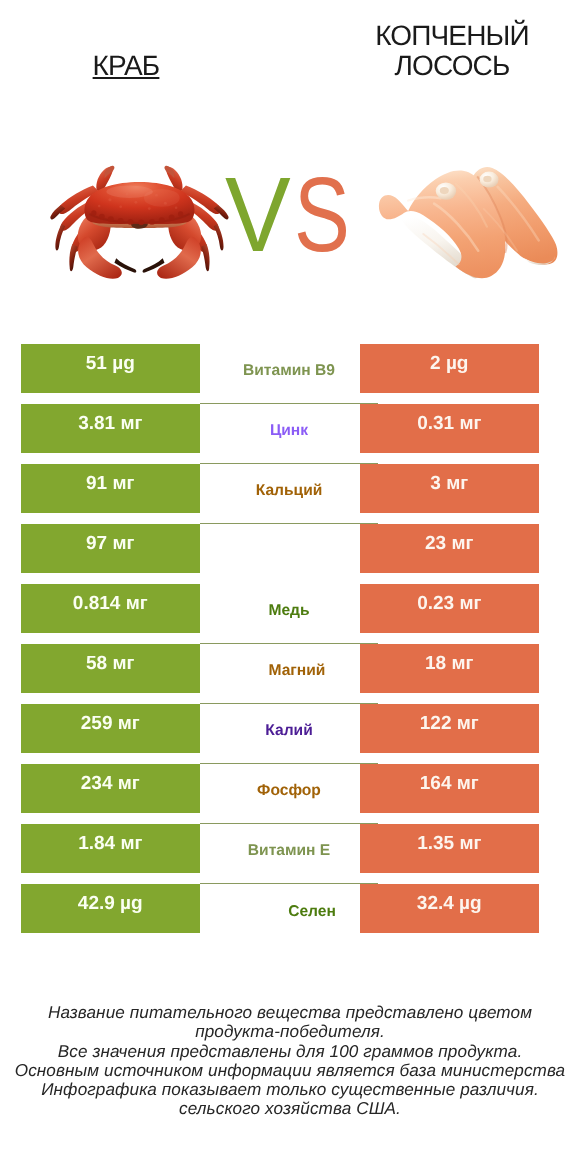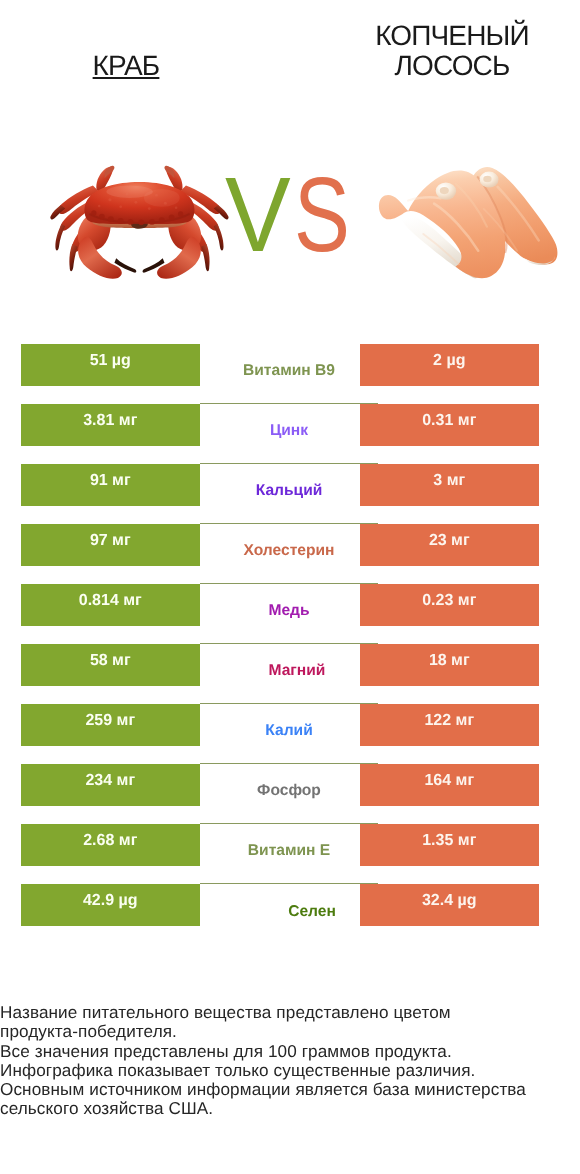--- a/index.html
+++ b/index.html
@@ -19,32 +19,32 @@
       display:inline-block;transform-origin:left top;}
   .vs .v{color:#7ea62e;left:225.3px;top:162.3px;transform:scaleX(0.93);}
   .vs .s{color:#e1704d;left:294.3px;top:162.0px;transform:scaleX(0.79);}
 
   
   .art{position:absolute;left:0;top:0;}
 
   
   .table{position:absolute;left:21px;top:344.3px;width:537px;}
   .row{position:relative;height:60px;}
-  .cell{position:absolute;top:0;height:42px;display:flex;align-items:center;
-        justify-content:center;font-size:16px;font-weight:700;box-sizing:border-box;
+  .cell{position:absolute;top:0;height:49px;display:flex;align-items:center;
+        justify-content:center;font-size:19px;font-weight:700;box-sizing:border-box;
         padding-bottom:9px;}
   .cl{left:0;width:178.5px;color:#fbfff2;background:#82a72f;}
   .cm{left:179px;width:178px;background:#fff;height:60px;font-size:15.6px;padding-bottom:5.6px;
       border-bottom:1px solid #8a9a5f;}
   .cr{left:339px;width:178.5px;color:#fdf5ee;background:#e26e49;}
   .row:last-child .cm{border-bottom:none;}
 
   
-  .footer{position:absolute;left:0;top:1003.3px;width:580px;
-          font-size:17.15px;line-height:19.15px;color:#262626;letter-spacing:0.1px;}
+  .footer{position:absolute;left:0;top:1003.3px;width:580px;text-align:center;
+          font-size:17.15px;line-height:19.15px;color:#262626;letter-spacing:0.1px;font-style:italic;}
 </style>
 </head>
 <body>
 
 <div class="page">
 
   <div class="title" id="title-left">Краб</div>
   <div class="title" id="title-right">Копченый лосось</div>
 
   <svg class="art" id="art" width="580" height="300" viewBox="0 0 580 300">
@@ -240,60 +240,59 @@
         <div class="cell cm" style="color: rgb(126, 148, 80);">Витамин B9</div>
         <div class="cell cr">2 µg</div>
       </div>
       <div class="row">
         <div class="cell cl">3.81 мг</div>
         <div class="cell cm" style="color: #8b5cf6;">Цинк</div>
         <div class="cell cr">0.31 мг</div>
       </div>
       <div class="row">
         <div class="cell cl">91 мг</div>
-        <div class="cell cm" style="color: #6d28d9;">Кальций</div>
+        <div class="cell cm" style="color: #a16207;">Кальций</div>
         <div class="cell cr">3 мг</div>
       </div>
       <div class="row">
         <div class="cell cl">97 мг</div>
-        <div class="cell cm" style="color: rgb(201, 104, 74);">Холестерин</div>
         <div class="cell cr">23 мг</div>
       </div>
       <div class="row">
         <div class="cell cl">0.814 мг</div>
-        <div class="cell cm" style="color: #a21caf;">Медь</div>
+        <div class="cell cm" style="color: #4d7c0f;">Медь</div>
         <div class="cell cr">0.23 мг</div>
       </div>
       <div class="row">
         <div class="cell cl">58 мг</div>
-        <div class="cell cm" style="color: #be185d; padding-left: 16px;">Магний</div>
+        <div class="cell cm" style="color: #a16207; padding-left: 16px;">Магний</div>
         <div class="cell cr">18 мг</div>
       </div>
       <div class="row">
         <div class="cell cl">259 мг</div>
-        <div class="cell cm" style="color: #3b82f6;">Калий</div>
+        <div class="cell cm" style="color: #4c1d95;">Калий</div>
         <div class="cell cr">122 мг</div>
       </div>
       <div class="row">
         <div class="cell cl">234 мг</div>
-        <div class="cell cm" style="color: #737373;">Фосфор</div>
+        <div class="cell cm" style="color: #a16207;">Фосфор</div>
         <div class="cell cr">164 мг</div>
       </div>
       <div class="row">
-        <div class="cell cl">2.68 мг</div>
+        <div class="cell cl">1.84 мг</div>
         <div class="cell cm" style="color: rgb(126, 148, 80);">Витамин E</div>
         <div class="cell cr">1.35 мг</div>
       </div>
       <div class="row">
         <div class="cell cl">42.9 µg</div>
         <div class="cell cm" style="color: #4d7c0f; padding-left: 46px;">Селен</div>
         <div class="cell cr">32.4 µg</div>
       </div>
     </div>
   <div class="footer" id="footer">
       <div>Название питательного вещества представлено цветом</div>
       <div>продукта-победителя.</div>
       <div>Все значения представлены для 100 граммов продукта.</div>
+      <div>Основным источником информации является база министерства</div>
       <div>Инфографика показывает только существенные различия.</div>
-      <div>Основным источником информации является база министерства</div>
       <div>сельского хозяйства США.</div>
     </div>
 </div>
 
 </body></html>

